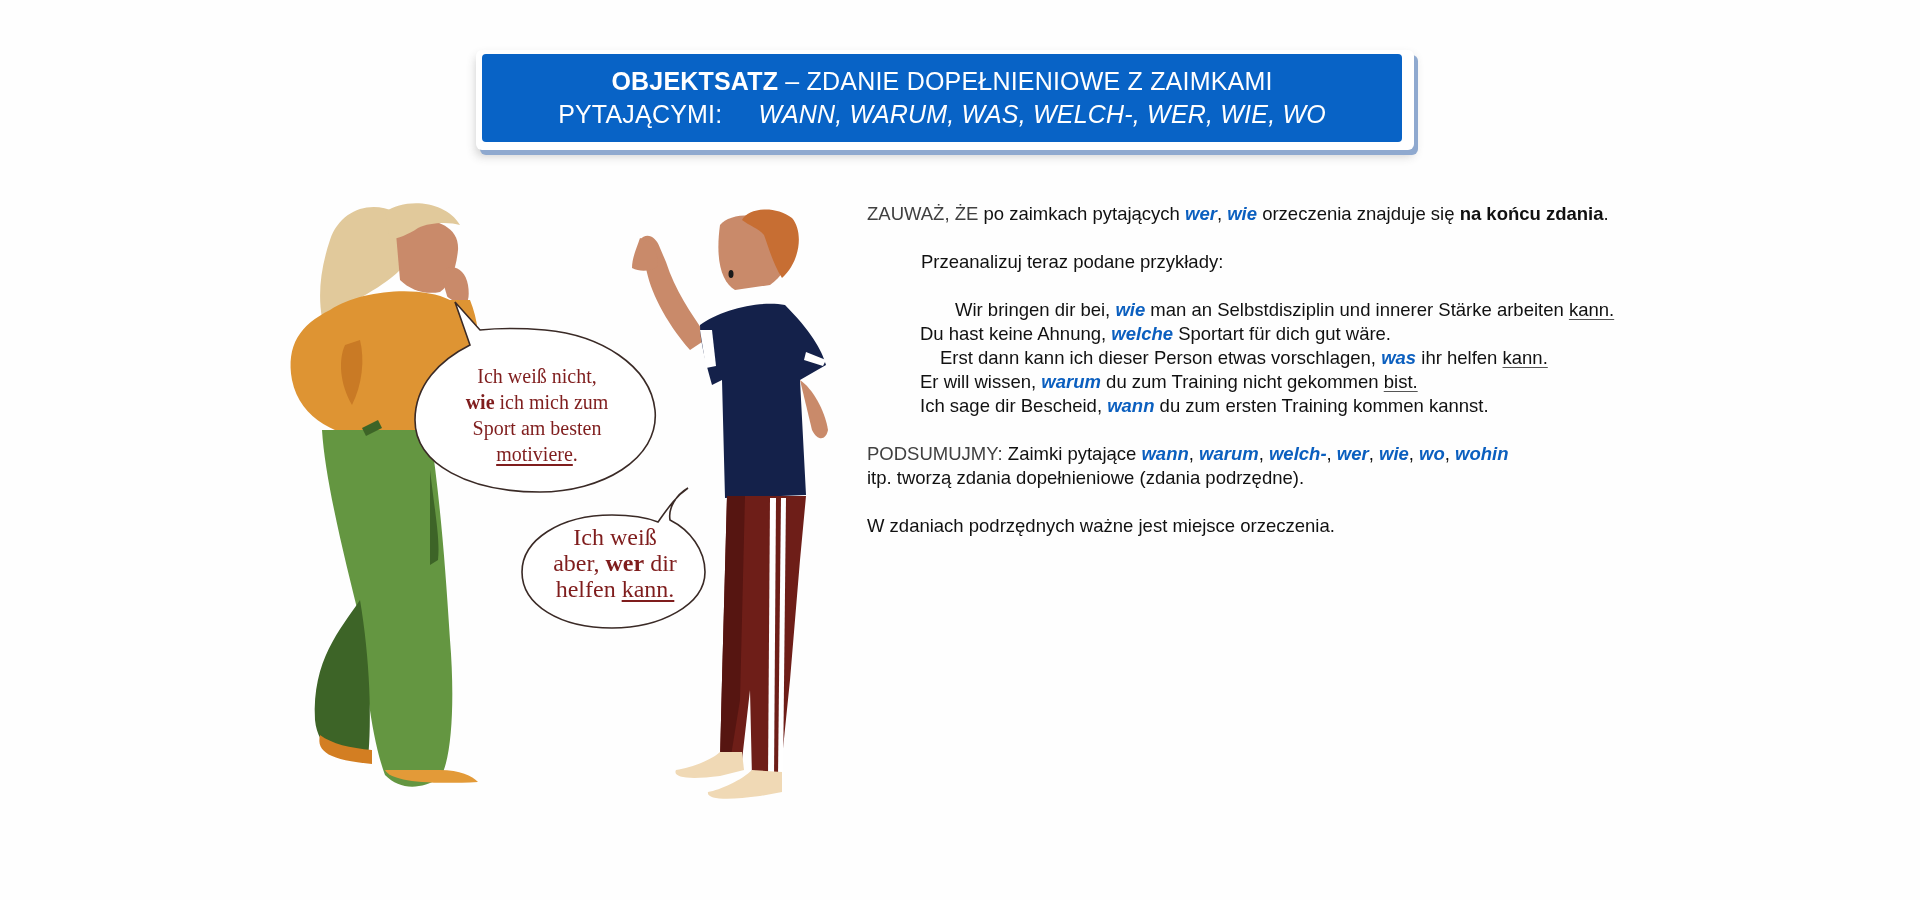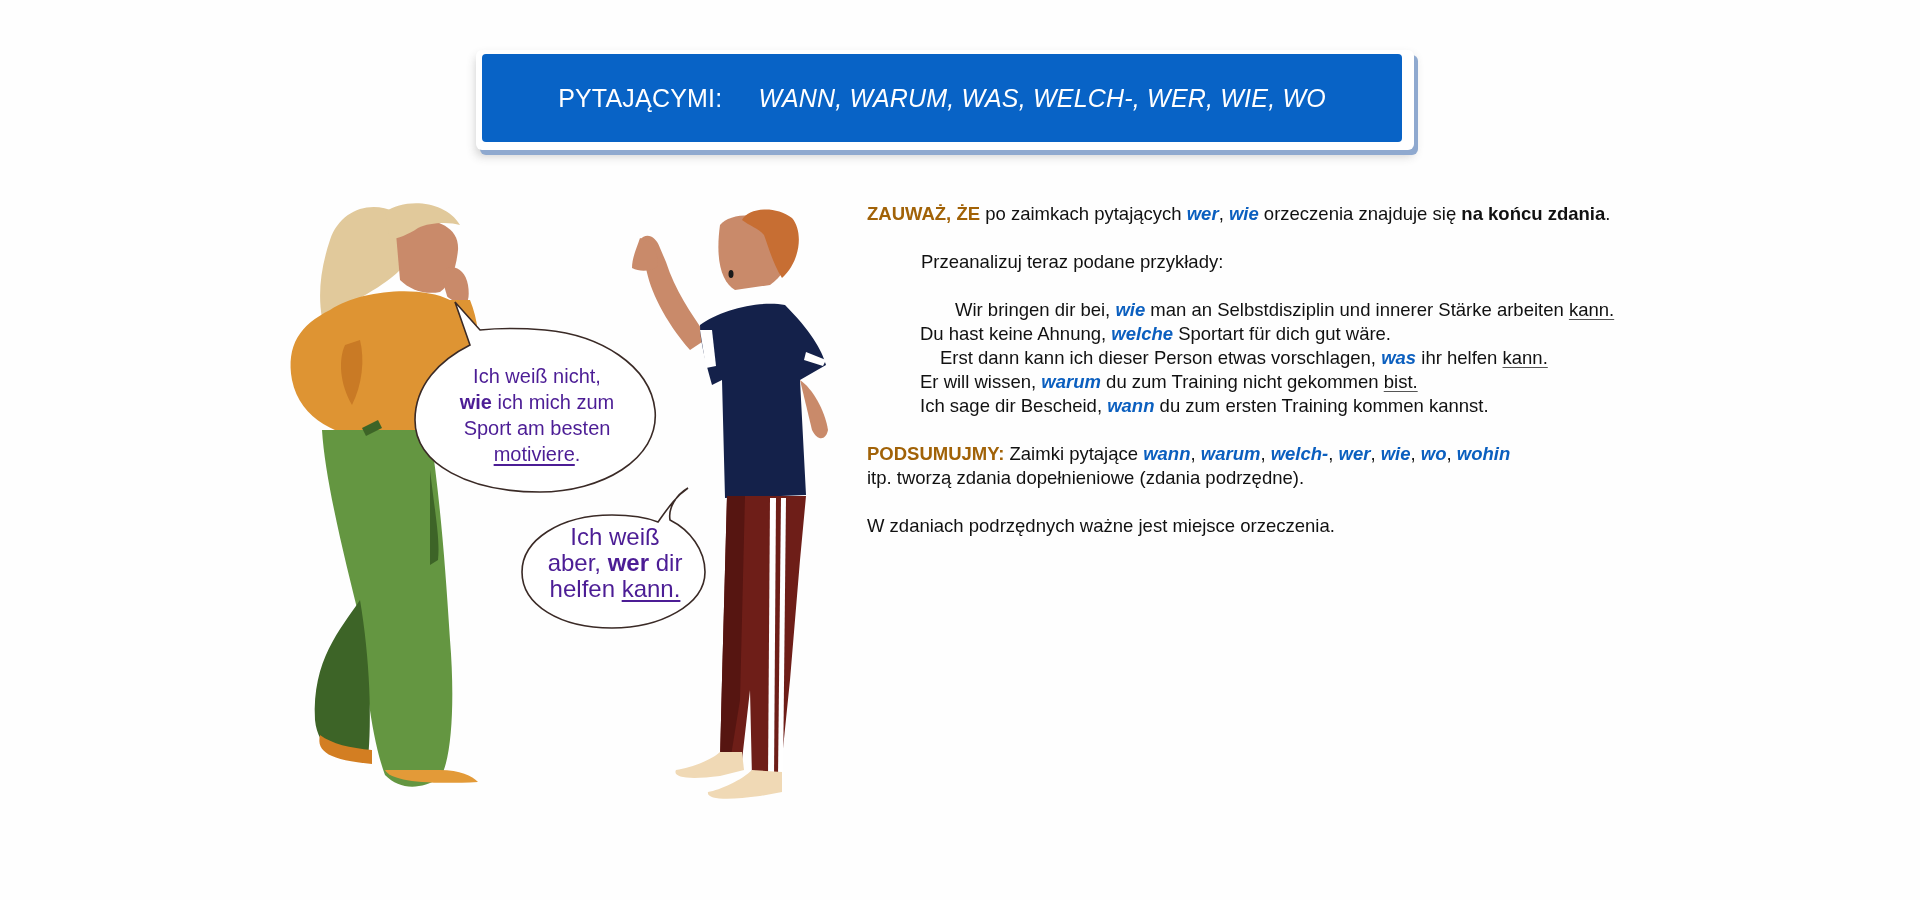--- a/index.html
+++ b/index.html
@@ -16,39 +16,42 @@
     position: absolute; left: 482px; top: 54px; width: 920px; height: 88px;
     background: #0863c6; border-radius: 4px; color: #fff;
     display: flex; flex-direction: column; align-items: center; justify-content: center;
     font-family: "Liberation Sans", sans-serif; font-size: 25px; line-height: 33px; letter-spacing: 0.2px;
   }
   .banner b { font-weight: bold; }
   .banner i { font-style: italic; margin-left: 29px; }
 
   .illus { position: absolute; left: 280px; top: 195px; width: 570px; height: 615px; }
   .bubble {
-    position: absolute; text-align: center; font-family: Liberation Sans, sans-serif; color: #4c1d95;
+    position: absolute; text-align: center; font-family: Liberation Serif, serif; color: #7f1d1d;
   }
   .bubble b { font-weight: bold; }
   .bubble u { text-decoration: underline; text-underline-offset: 3px; }
   .bubble1 { left: 417px; top: 363px; width: 240px; font-size: 20px; line-height: 26px; }
   .bubble2 { left: 525px; top: 524px; width: 180px; font-size: 24px; line-height: 26px; }
 
   .text-col { position: absolute; left: 867px; top: 203px; width: 1020px; font-family: "Liberation Sans", sans-serif; font-size: 18.5px; }
   .line { position: absolute; left: 0; white-space: nowrap; }
-  .purple { color: #a16207; font-weight: bold; }
+  .purple { color: #404040; font-weight: normal; }
   .blue { color: #0b5fbf; font-weight: bold; font-style: italic; }
   .strong { font-weight: bold; }
   .ul { text-decoration: underline; text-decoration-color: #555; text-underline-offset: 3px; }
 </style>
 </head>
 <body>
 
 <div class="banner-frame"></div>
 <div class="banner">
+  <div>
+    <b>OBJEKTSATZ</b><span> – ZDANIE DOPEŁNIENIOWE Z ZAIMKAMI</span>
+  </div>
   <div>
     <span>PYTAJĄCYMI: </span><i>WANN, WARUM, WAS, WELCH-, WER, WIE, WO</i>
   </div>
 </div>
 
 <svg class="illus" viewBox="280 195 570 615" xmlns="http://www.w3.org/2000/svg">
 
   <g>
 
     <path d="M395 212 C370 200 340 210 330 240 C320 270 318 295 322 318 C345 305 380 290 400 270 C410 250 412 225 395 212 Z" fill="#e1c99b"></path>

